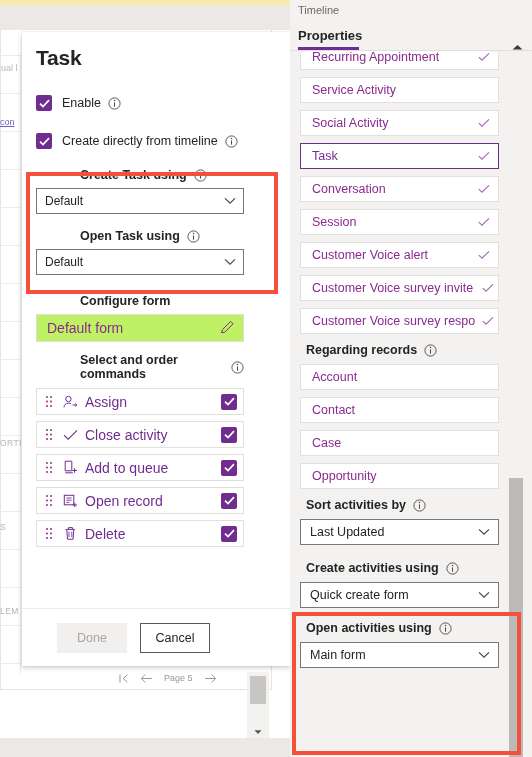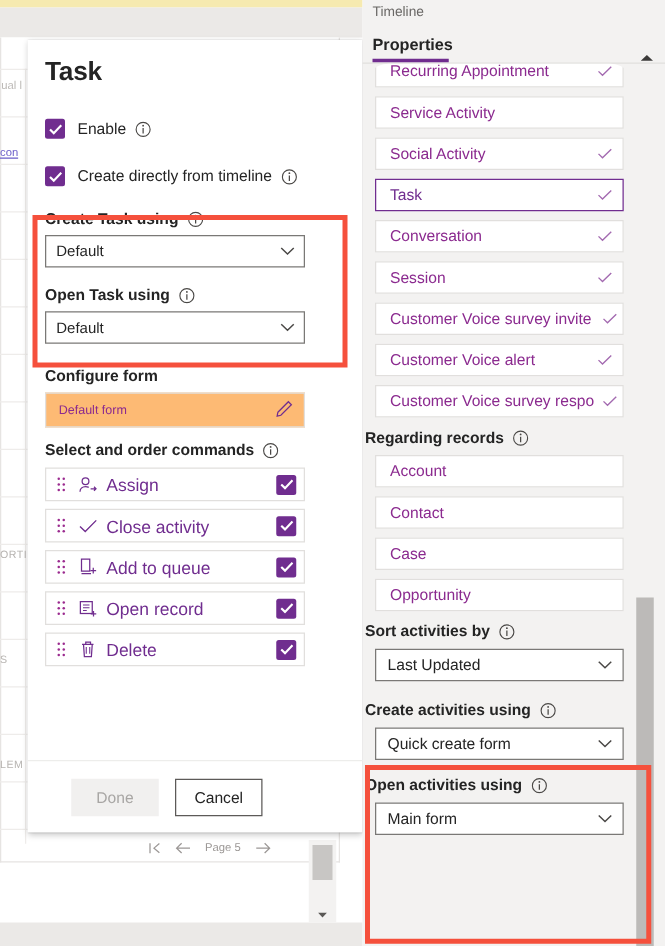--- a/index.html
+++ b/index.html
@@ -41,28 +41,28 @@
   .dlg-body{ position:absolute; left:0; top:58px; width:236px; height:518px; padding:0 14px; }
 
   .chk-row{ display:flex; align-items:center; height:22px; margin-bottom:16px; }
   .chk{ width:16px; height:16px; background:#702d8f; border-radius:2px; flex:0 0 16px;
         display:flex; align-items:center; justify-content:center; }
   .chk svg{ display:block; }
   .chk-lbl{ margin-left:10px; font-size:12.5px; color:#242424; }
   .info{ display:inline-flex; align-items:center; justify-content:center; margin-left:7px; vertical-align:middle;}
   .info svg{display:block;}
 
-  .fld-lbl{ font-size:12.5px; color:#242424; font-weight:600; display:flex; align-items:center; }
+  .fld-lbl{ font-size:12.5px; color:#242424; font-weight:600; display:flex; align-items:center;margin-left:44px; }
 
   .sel{ position:relative; height:26px; border:1px solid #7a7876; background:#fff;
         display:flex; align-items:center; padding:0 26px 0 8px; font-size:12px; color:#242424; }
   .sel .chev{ position:absolute; right:7px; top:50%; transform:translateY(-50%); color:#4a4846; }
 
-  .linkbox{ position:relative; height:28px; border:1px solid #e1dfdd; background:#fdba74;
-            display:flex; align-items:center; padding:0 30px 0 10px; font-size:10px; color:#8b2a8f; }
+  .linkbox{ position:relative; height:28px; border:1px solid #e1dfdd; background:#bef264;
+            display:flex; align-items:center; padding:0 30px 0 10px; font-size:14px; color:#8b2a8f; }
   .linkbox .pen{ position:absolute; right:8px; top:50%; transform:translateY(-50%); color:#702d8f; }
 
   .cmd{ position:relative; height:27px; border:1px solid #e1dfdd; background:#fff;
         display:flex; align-items:center; margin-bottom:6px; padding-left:8px; }
   .grip{ width:10px; flex:0 0 10px; color:#9b2a8f; }
   .grip svg{display:block;}
   .cmd-ico{ width:20px; flex:0 0 20px; margin-left:8px; color:#702d8f; display:flex; align-items:center;}
   .cmd-ico svg{display:block;}
   .cmd-lbl{ font-size:14px; color:#702d8f; margin-left:2px; }
   .cmd-chk{ position:absolute; right:6px; top:50%; transform:translateY(-50%);
@@ -89,21 +89,21 @@
   .rp-scroll{ position:absolute; left:0; top:51px; width:219px; height:706px; overflow:hidden;border-radius:21px; }
   .rp-inner{ position:absolute; left:0; top:-7px; width:242px; }
 
   .pill{ position:relative; margin:0 33px 7px 10px; height:26px; background:#fff;
          border:1px solid #e1dfdd; display:flex; align-items:center; padding:0 26px 0 11px;
          font-size:12.5px; color:#8b2a8f; white-space:nowrap; overflow:hidden; }
   .pill.sel{ border:1.6px solid #702d8f; color:#702d8f; }
   .pill .tick{ position:absolute; right:8px; top:50%; transform:translateY(-50%); color:#a36ab0; }
   .pill .tick svg{display:block;}
 
-  .sec-lbl{ margin:9px 10px 7px 2px; font-size:12.5px; color:#242424; font-weight:600;
+  .sec-lbl{ margin:9px 10px 7px 16px; font-size:12.5px; color:#242424; font-weight:600;
             display:flex; align-items:center;}
 
   .rsel{ position:relative; margin:0 33px 0 10px; height:26px; border:1px solid #7a7876; background:#fff;
          display:flex; align-items:center; padding:0 26px 0 9px; font-size:12.5px; color:#242424; }
   .rsel .chev{ position:absolute; right:8px; top:50%; transform:translateY(-50%); color:#4a4846; }
 
   
   .rp-uparrow{ position:absolute; left:222px; top:37px; color:#3b3a39; }
   .rp-sbtrack{ position:absolute; left:218px; top:55px; width:16px; height:700px; background:#f3f2f1; }
   .rp-sbthumb{ position:absolute; left:219px; top:478px; width:14px; height:279px; background:#bcbab8; }
@@ -474,31 +474,31 @@
           </span>
         </div>
         <div class="pill">
           <span>Session</span>
           <span class="tick">
             <svg width="12" height="9" viewBox="0 0 12 9">
                 <path d="M0.8 4.6L4 7.7 11 0.9" fill="none" stroke="#a36ab0" stroke-width="1.1"></path>
               </svg>
           </span>
         </div>
+        <div class="pill">
+          <span>Customer Voice alert</span>
+          <span class="tick">
+            <svg width="12" height="9" viewBox="0 0 12 9">
+                <path d="M0.8 4.6L4 7.7 11 0.9" fill="none" stroke="#a36ab0" stroke-width="1.1"></path>
+              </svg>
+          </span>
+        </div>
         <div class="pill" style="padding-right:22px;">
           <span>Customer Voice survey invite</span>
           <span class="tick" style="right:4px;">
-            <svg width="12" height="9" viewBox="0 0 12 9">
-                <path d="M0.8 4.6L4 7.7 11 0.9" fill="none" stroke="#a36ab0" stroke-width="1.1"></path>
-              </svg>
-          </span>
-        </div>
-        <div class="pill">
-          <span>Customer Voice alert</span>
-          <span class="tick">
             <svg width="12" height="9" viewBox="0 0 12 9">
                 <path d="M0.8 4.6L4 7.7 11 0.9" fill="none" stroke="#a36ab0" stroke-width="1.1"></path>
               </svg>
           </span>
         </div>
         <div class="pill" style="padding-right:22px;">
           <span>Customer Voice survey respo</span>
           <span class="tick" style="right:4px;">
             <svg width="12" height="9" viewBox="0 0 12 9">
                 <path d="M0.8 4.6L4 7.7 11 0.9" fill="none" stroke="#a36ab0" stroke-width="1.1"></path>

